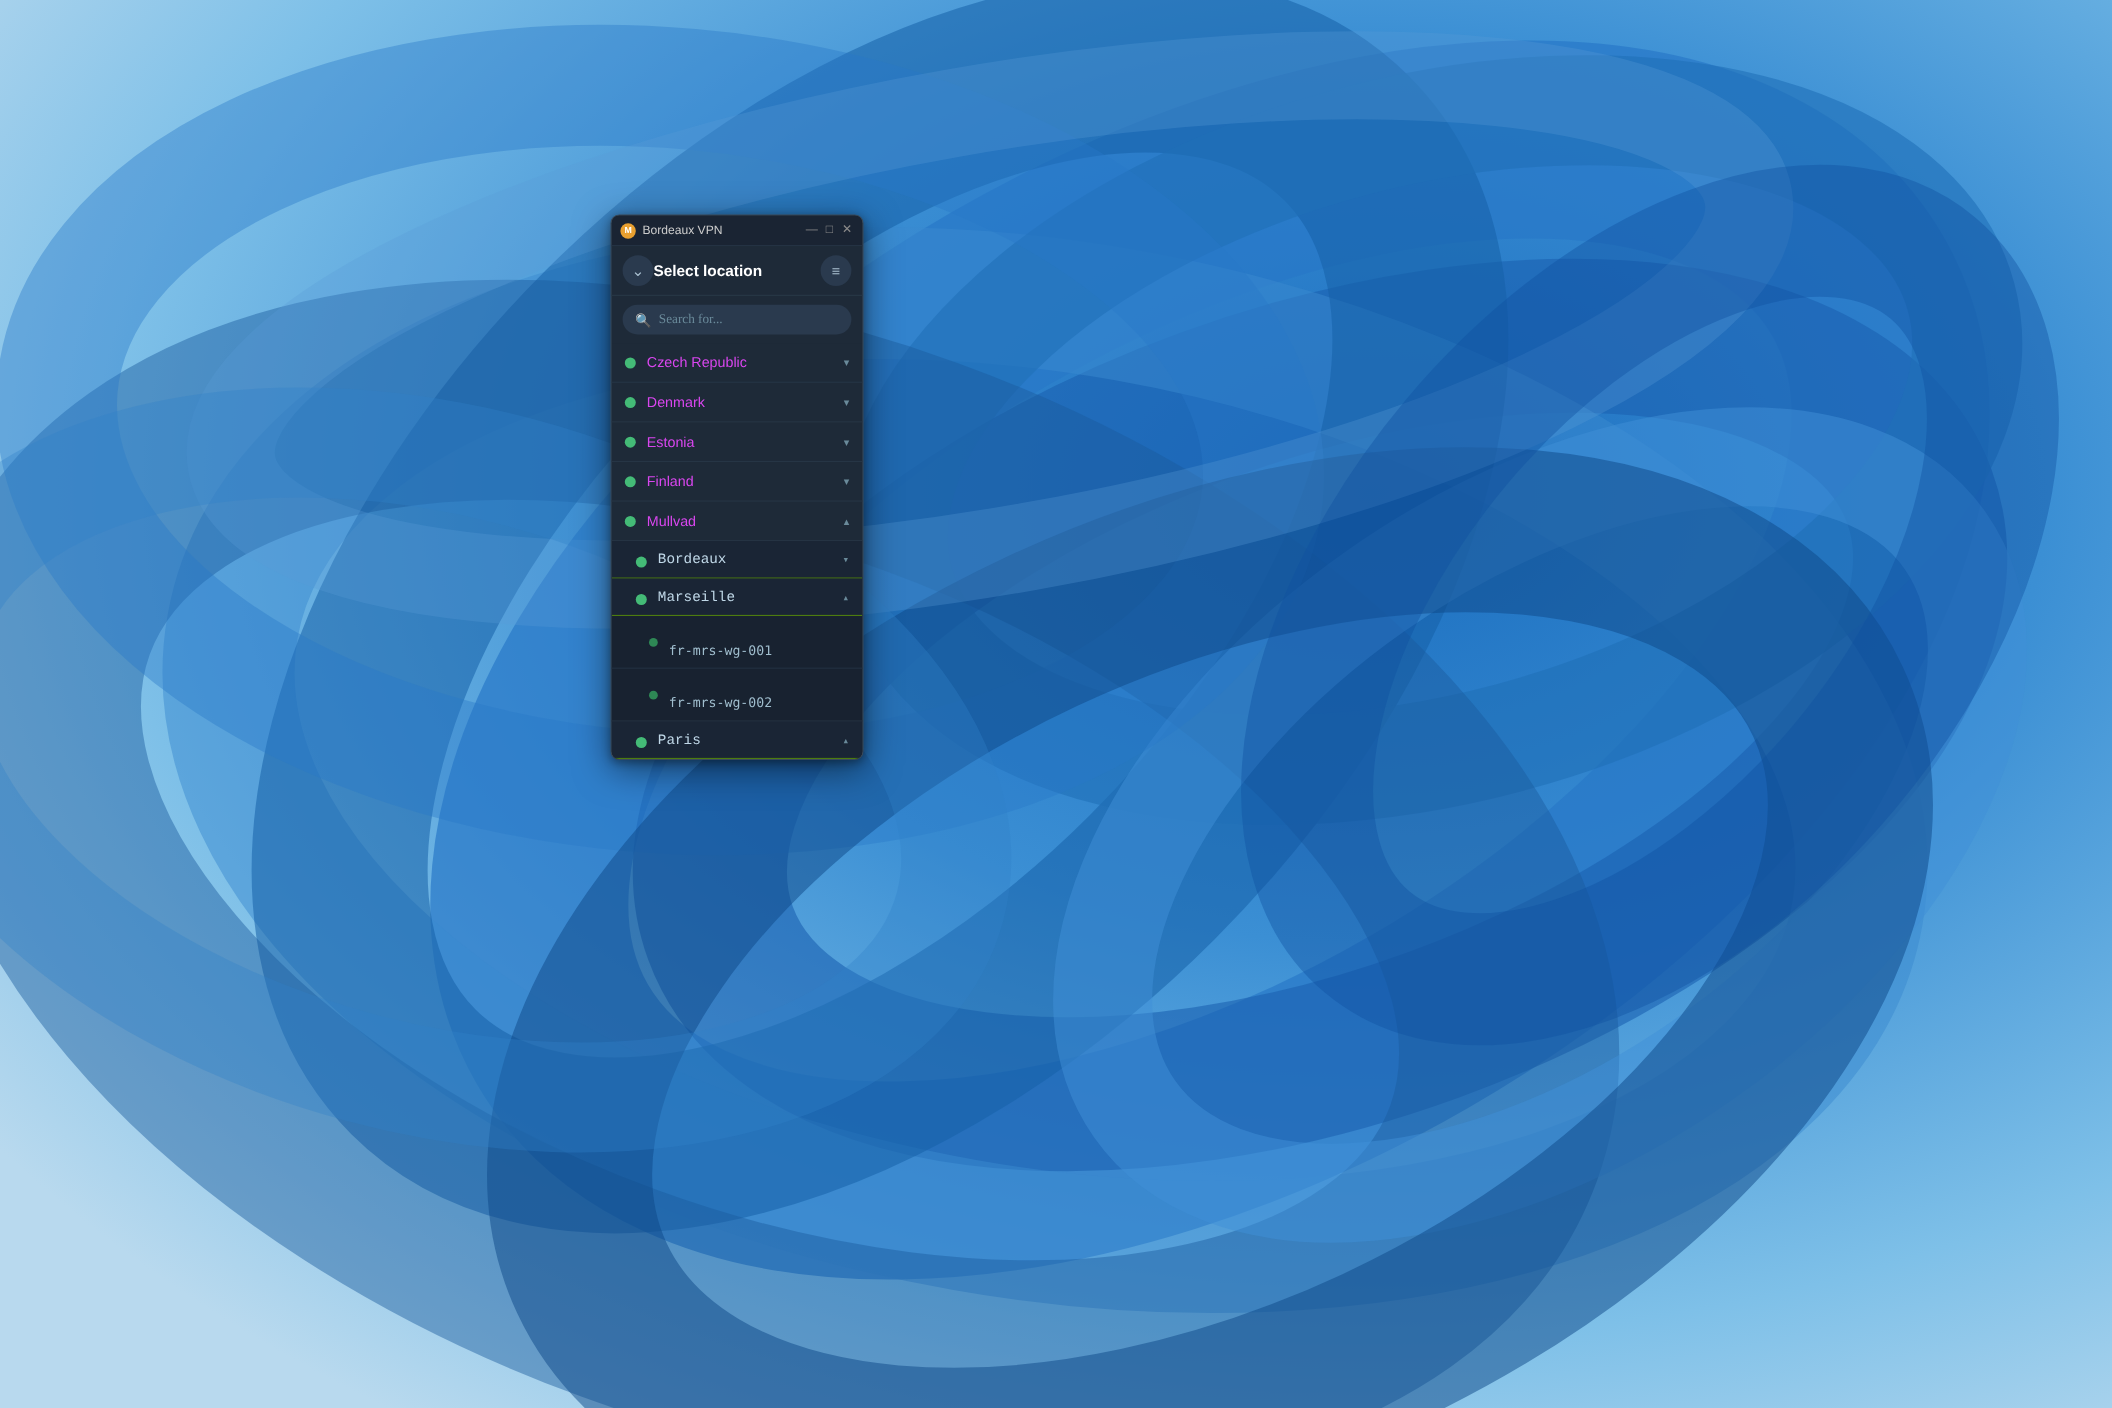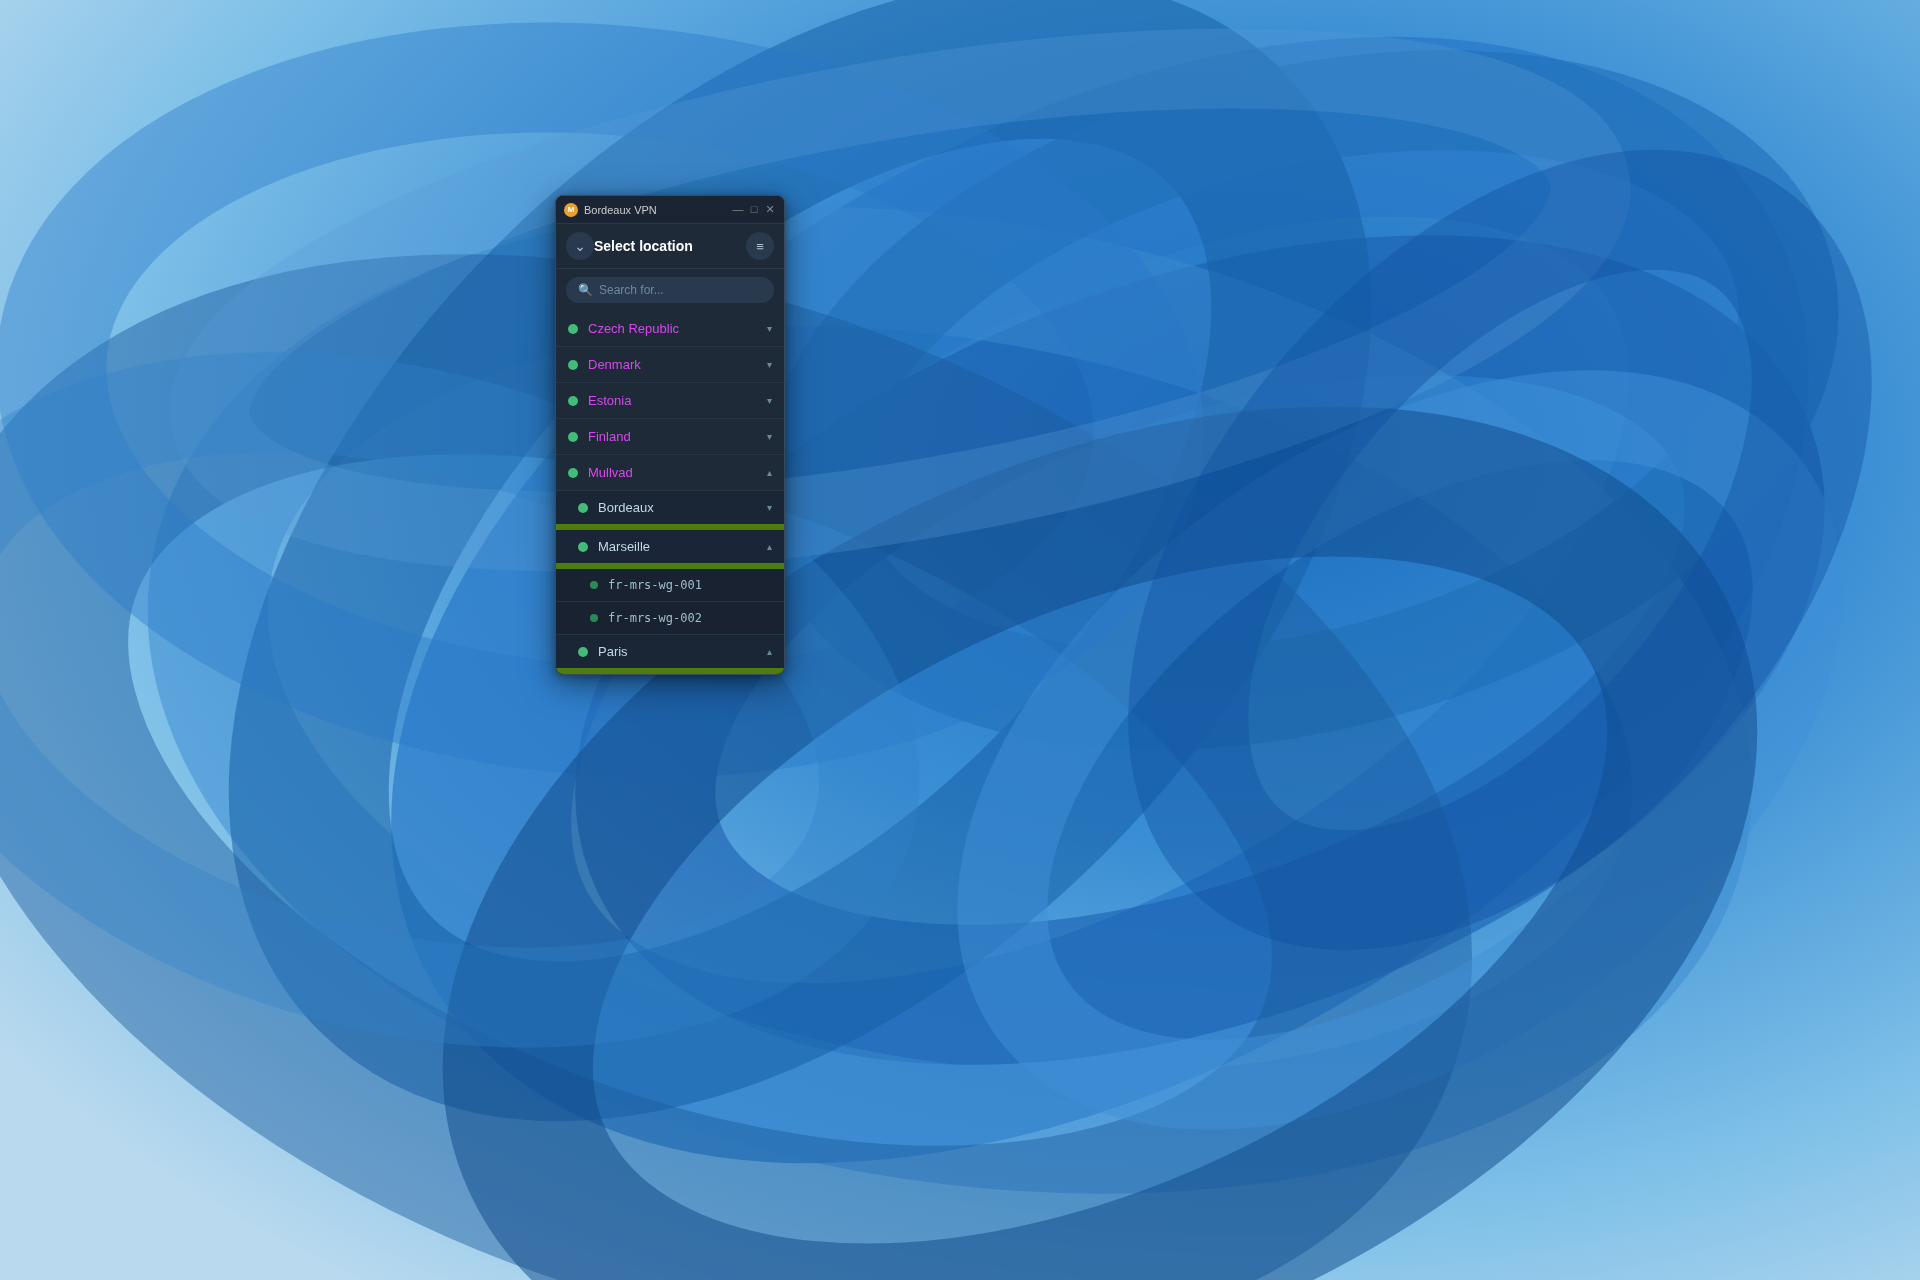--- a/index.html
+++ b/index.html
@@ -162,21 +162,21 @@
       flex-shrink: 0;
     }
 
     .search-input {
       background: transparent;
       border: none;
       outline: none;
       color: #fdba74;
       font-size: 12px;
       width: 100%;
-      font-family: Liberation Sans, sans-serif;
+      font-family: Liberation Serif, serif;
     }
 
     .search-input::placeholder {
       color: #6a8a9a;
     }
 
     
     .location-list {
       overflow-y: auto;
       max-height: 400px;
@@ -227,25 +227,26 @@
 
     .chevron {
       color: #6a8a9a;
       font-size: 10px;
       margin-left: 4px;
     }
 
     
     .city-item {
       display: flex;
-      align-items: center;
+      align-items: flex-end;
       padding: 9px 12px 9px 22px;
       cursor: pointer;
-      border-bottom: 6px solid #4d7c0f;
+      border-bottom: 1px solid #4d7c0f;
       background: #1a2535;
+      font-family: Liberation Mono, monospace;
     }
 
     .city-name {
       flex: 1;
       color: #c0d8e8;
       font-size: 13px;
     }
 
     
     .server-item {
@@ -255,20 +256,21 @@
       cursor: pointer;
       border-bottom: 1px solid #263545;
       background: #182230;
     }
 
     .server-name {
       flex: 1;
       color: #a0bece;
       font-size: 12px;
       font-family: monospace;
+      margin-top: 15px;
     }
   </style>
 </head>
 <body>
 
 <div class="wallpaper">
   <svg class="wallpaper-svg" viewBox="0 0 1920 1280" xmlns="http://www.w3.org/2000/svg">
     <defs>
       <radialGradient id="bg" cx="65%" cy="35%" r="80%">
         <stop offset="0%" stop-color="#1a6dbf"></stop>

